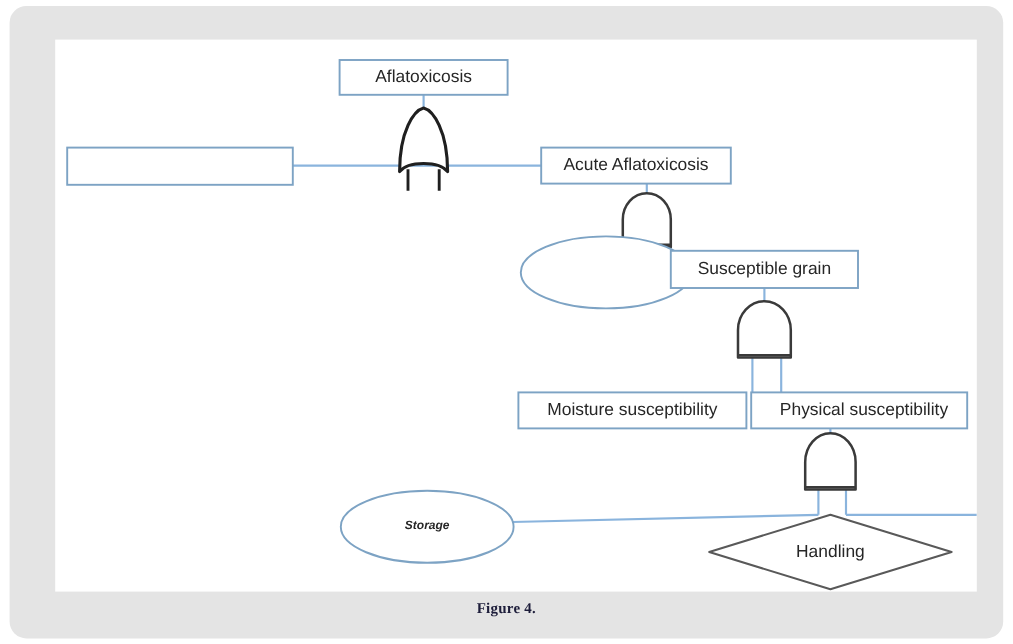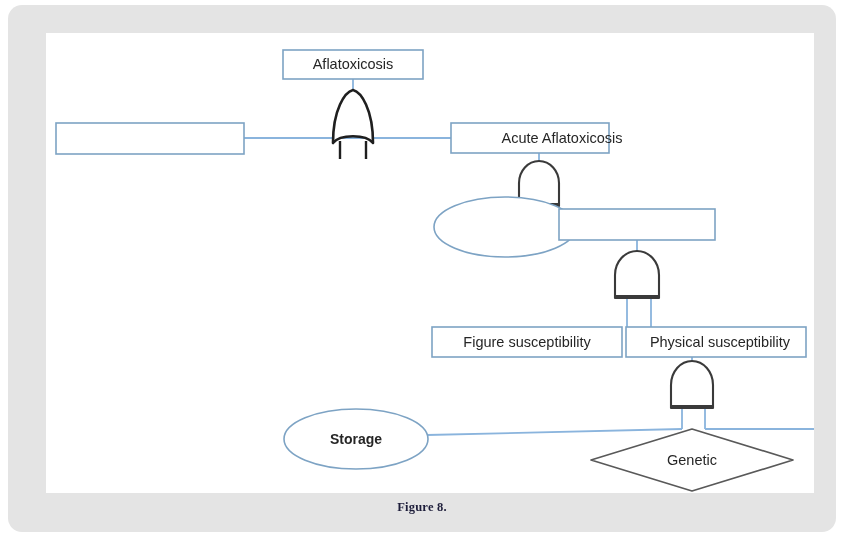--- a/index.html
+++ b/index.html
@@ -64,21 +64,21 @@
     display: flex;
     align-items: center;
     justify-content: center;
     text-align: right;
     color: #262626;
     font-size: 14.5px;
     line-height: 1.15;
     white-space: pre-line;
     pointer-events: none;
   }
-  .node-text.bold { font-weight: bold; font-size: 14px; }
+  .node-text.bold { font-weight: bold; font-size: 10px; font-style: italic; }
 </style>
 </head>
 <body>
 
 <div id="page">
 
   <div id="figure-frame">
 
     <div id="diagram-canvas">
 
@@ -150,30 +150,31 @@
 
         <ellipse cx="310" cy="406" rx="72" ry="30" fill="#ffffff" stroke="#7da3c4" stroke-width="1.6"></ellipse>
 
         <polygon points="646,396 747,427 646,458 545,427" fill="#ffffff" stroke="#595959" stroke-width="1.7" stroke-linejoin="round"></polygon>
 
       </svg>
 
       <div class="node-text" style="left:237px; top:17px; width:140px; height:29px;">Aflatoxicosis</div>
 
 
-      <div class="node-text" style="left:405px; top:90px; width:158px; height:30px;padding-left:32px;">Acute Aflatoxicosis</div>
+      <div class="node-text" style="left:405px; top:90px; width:158px; height:30px;">Acute Aflatoxicosis</div>
 
 
+      <div class="node-text" style="left:513px; top:176px; width:156px; height:31px;">Susceptible grain</div>
 
-      <div class="node-text" style="left:386px; top:294px; width:190px; height:30px;">Figure susceptibility</div>
+      <div class="node-text" style="left:386px; top:294px; width:190px; height:30px;">Moisture susceptibility</div>
 
       <div class="node-text" style="left:580px; top:294px; width:188px; height:30px;">Physical susceptibility</div>
 
       <div class="node-text bold" style="left:249px; top:391px; width:122px; height:30px;">Storage</div>
 
-      <div class="node-text" style="left:586px; top:412px; width:120px; height:30px;">Genetic</div>
+      <div class="node-text" style="left:586px; top:412px; width:120px; height:30px;">Handling</div>
 
     </div>
 
-    <div id="figure-caption">Figure 8.</div>
+    <div id="figure-caption">Figure 4.</div>
 
   </div>
 </div>
 
 </body></html>

